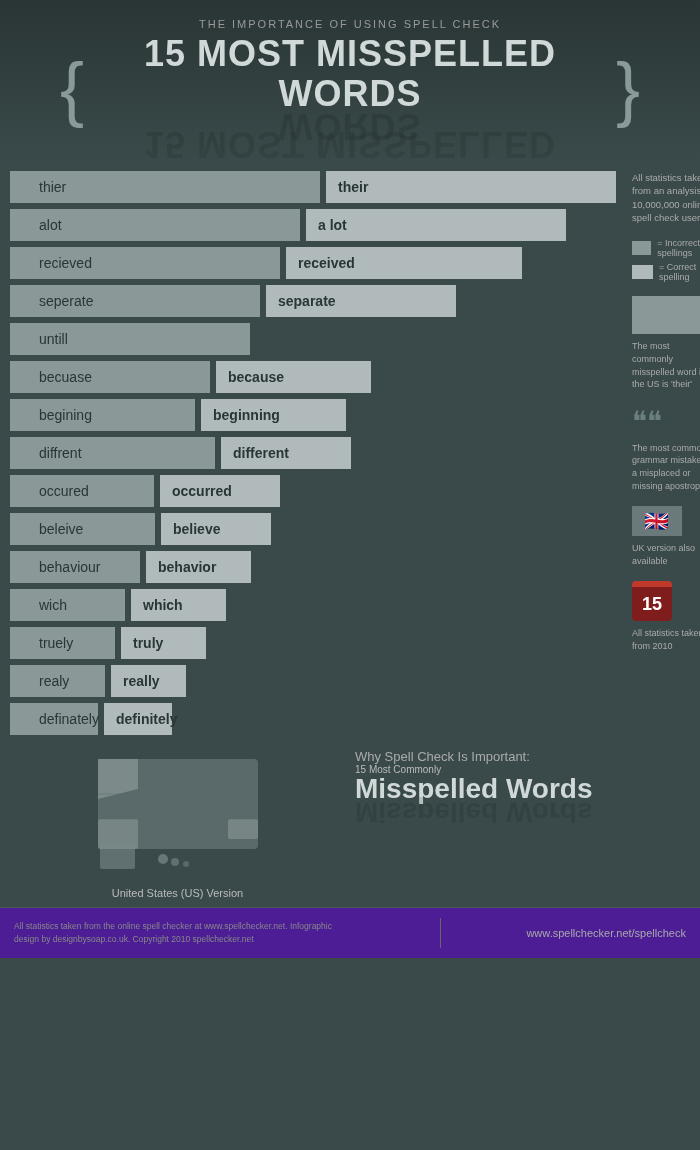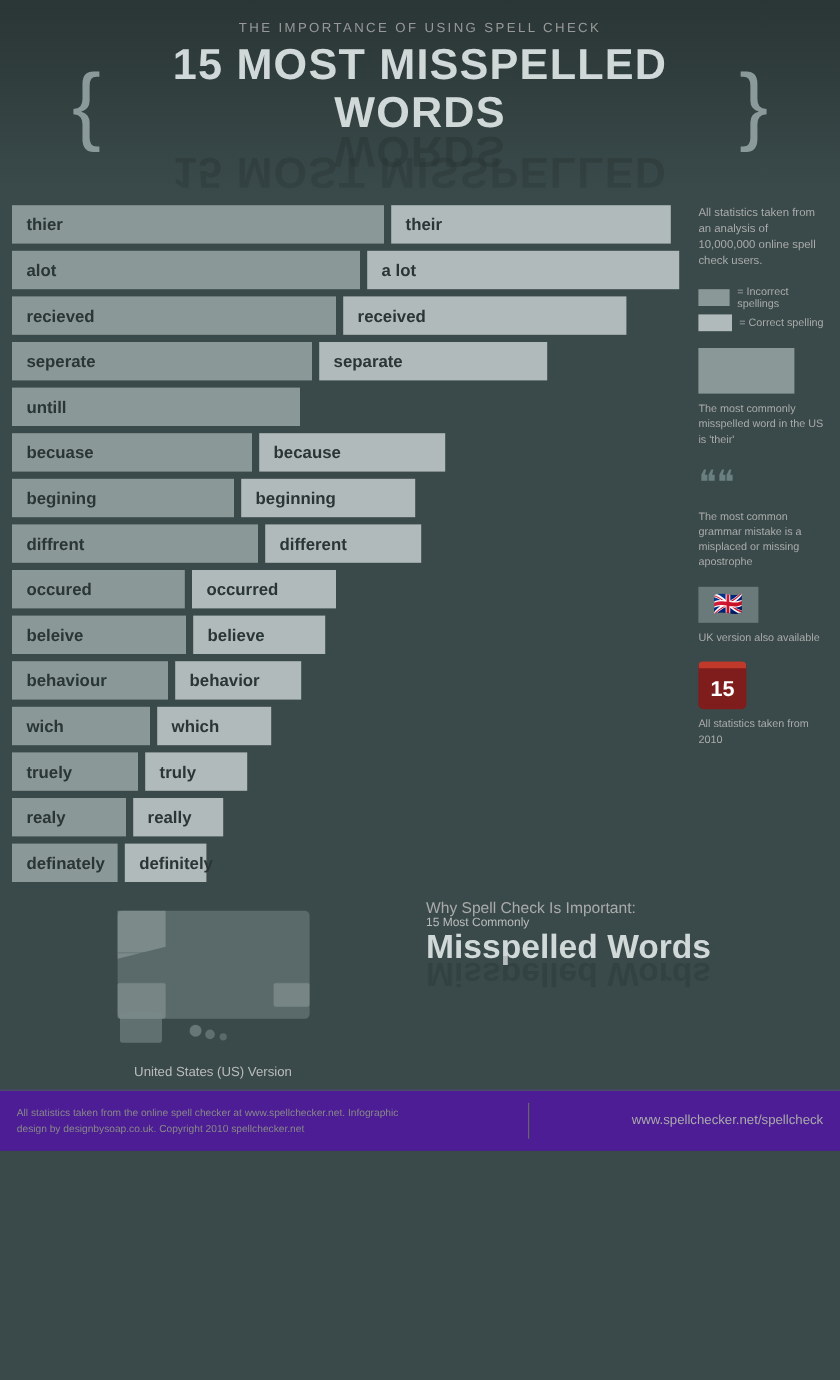--- a/index.html
+++ b/index.html
@@ -74,22 +74,22 @@
     .word-row {
       display: flex;
       align-items: center;
       margin-bottom: 6px;
       gap: 6px;
     }
     .word-incorrect {
       background: #8a9898;
       color: #2a3535;
       font-size: 14px;
-      font-weight: bold;
-      padding: 8px 12px;
+      font-weight: normal;
+      padding: 8px 29px;
       display: flex;
       align-items: center;
     }
     .word-correct {
       background: #b0baba;
       color: #2a3535;
       font-size: 14px;
       font-weight: bold;
       padding: 8px 12px;
       display: flex;
@@ -227,21 +227,21 @@
     </div>
     <div class="brace">}</div>
   </div>
 </div>
 
 <div class="content">
   <div class="words-section" id="words-section">
 
   <div class="word-row">
         <div class="word-incorrect" style="width: 310px;">thier</div>
-        <div class="word-correct" style="width: 233px;">their</div>
+        <div class="word-correct" style="width: 290px;">their</div>
       </div>
       <div class="word-row">
         <div class="word-incorrect" style="width: 290px;">alot</div>
         <div class="word-correct" style="width: 260px;">a lot</div>
       </div>
       <div class="word-row">
         <div class="word-incorrect" style="width: 270px;">recieved</div>
         <div class="word-correct" style="width: 236px;">received</div>
       </div>
       <div class="word-row">

